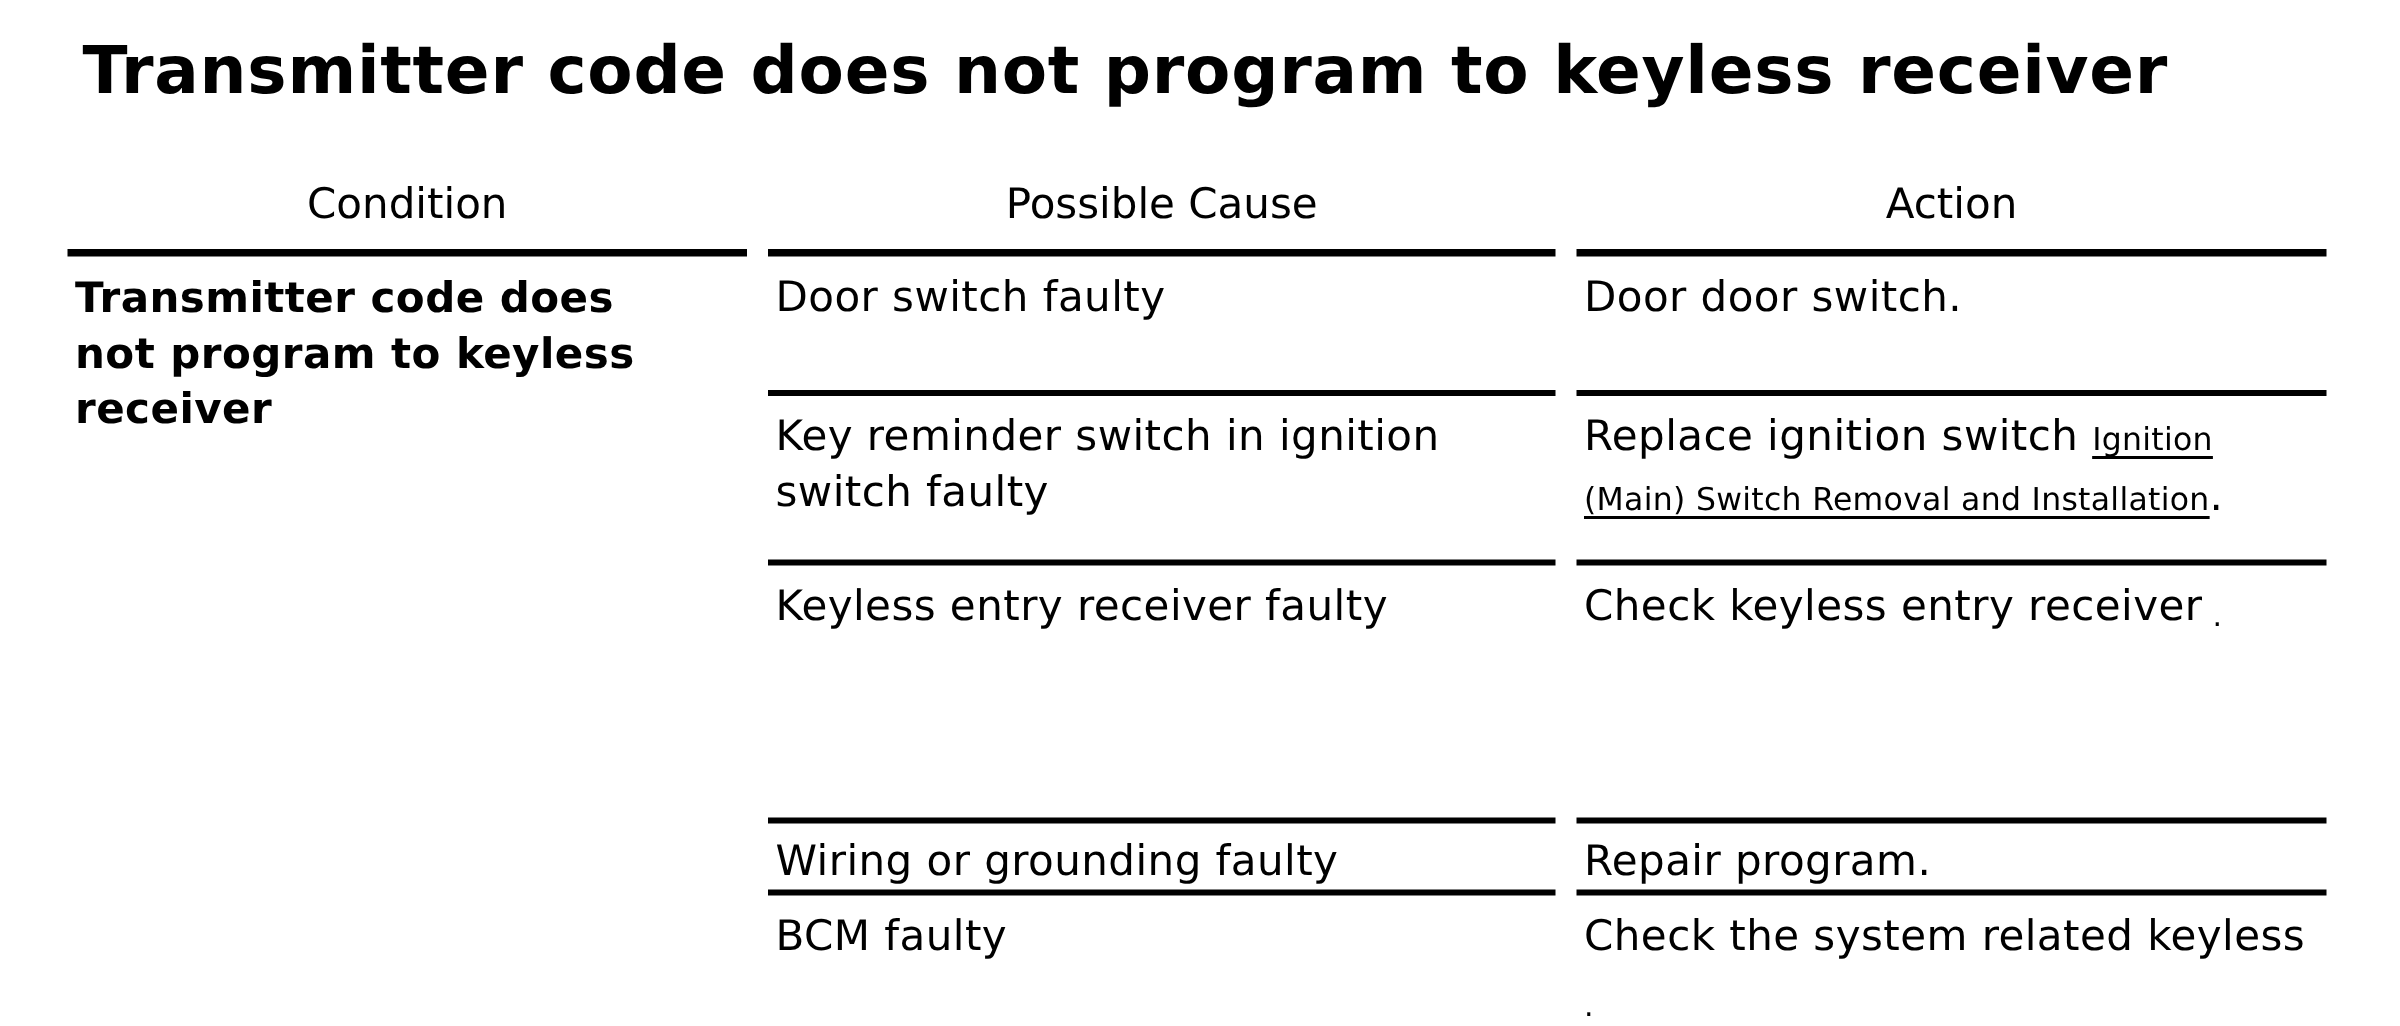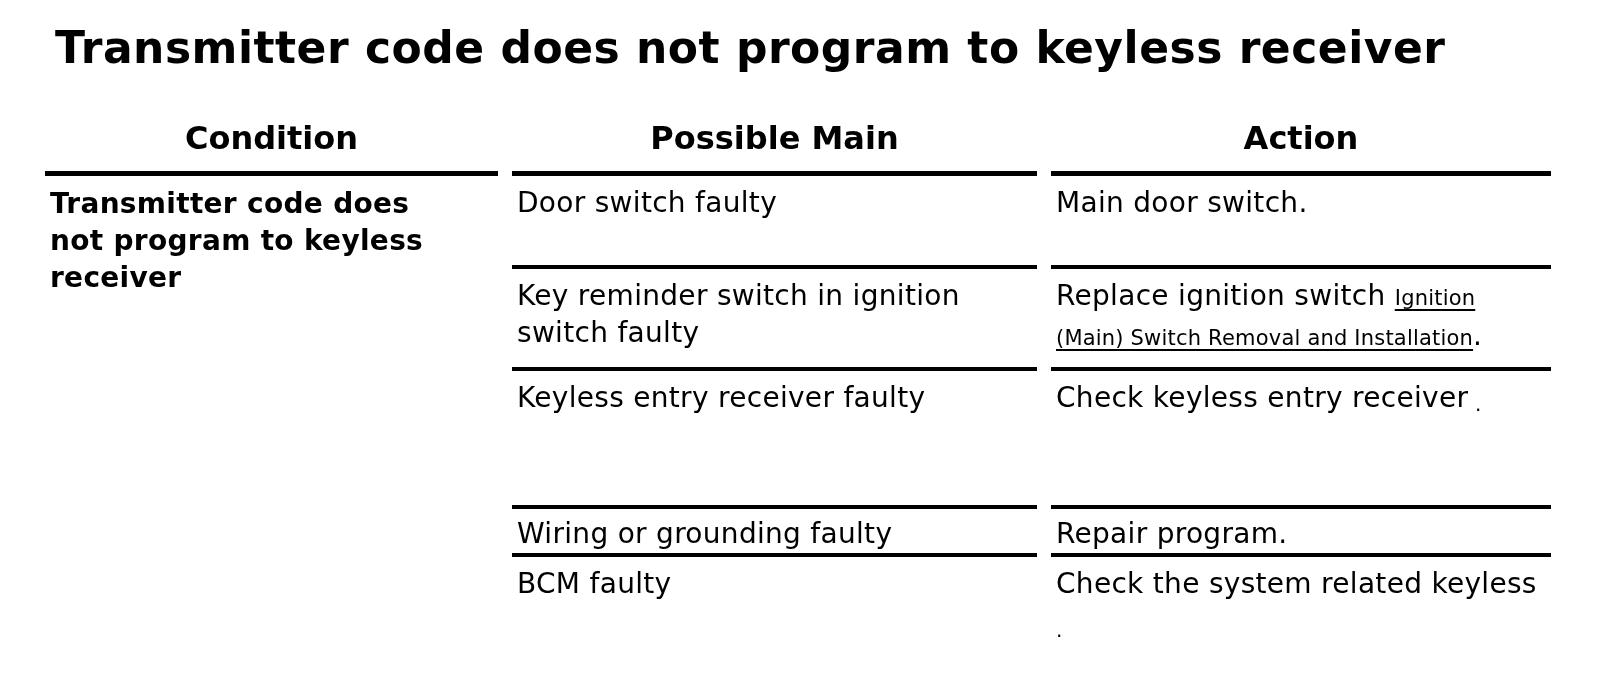--- a/index.html
+++ b/index.html
@@ -26,22 +26,22 @@
     margin: 36px 0 0 31px;
     border-collapse: separate;
     border-spacing: 14px 0;
     table-layout: fixed;
   }
   col.c1 { width: 453px; }
   col.c2 { width: 525px; }
   col.c3 { width: 500px; }
 
   th {
-    font-size: 32px;
-    font-weight: bold;
+    font-size: 28px;
+    font-weight: normal;
     text-align: center;
     vertical-align: bottom;
     border-bottom: 5px solid #000000;
     padding: 10px 0 14px 0;
   }
 
   td {
     font-size: 28px;
     font-weight: normal;
     vertical-align: top;
@@ -53,22 +53,22 @@
   td.rule { border-bottom: 4px solid #000000; }
 
   td.condition-cell {
     font-weight: bold;
     padding-right: 30px; 
     padding-top: 9px;
   }
 
   
   tr.r1 td.data { padding-bottom: 44px; }
-  tr.r2 td.data { padding-bottom: 10px; }
-  tr.r3 td.data { padding-bottom: 86px; }
+  tr.r2 td.data { padding-bottom: 21px; }
+  tr.r3 td.data { padding-bottom: 120px; }
   tr.r4 td.data { padding-top: 6px; padding-bottom: 1px; }
   tr.r5 td.data { padding-bottom: 8px; margin-top: 29px; }
 
   .doc-link {
     font-size: 21px;
     color: #000000;
     text-decoration: underline;
     text-underline-offset: 4px;
     letter-spacing: 0.2px;
     cursor: pointer;
@@ -88,32 +88,32 @@
 
   <table class="trouble-table">
     <colgroup>
         <col class="c1">
         <col class="c2">
         <col class="c3">
       </colgroup>
     <thead>
       <tr>
         <th>Condition</th>
-        <th>Possible Main</th>
+        <th>Possible Cause</th>
         <th>Action</th>
       </tr>
     </thead>
     <tbody>
       <tr class="r1">
         <td class="condition-cell" rowspan="5">Transmitter code does not program to keyless receiver</td>
         <td class="data rule">
           <span>Door switch faulty</span>
         </td>
         <td class="data rule">
-          <span>Main door switch.</span>
+          <span>Door door switch.</span>
         </td>
       </tr>
       <tr class="r2">
         <td class="data rule">
           <span>Key reminder switch in ignition switch faulty</span>
         </td>
         <td class="data rule">
           <span>Replace ignition switch </span><a class="doc-link">Ignition (Main) Switch Removal and Installation</a><span>.</span>
         </td>
       </tr>

